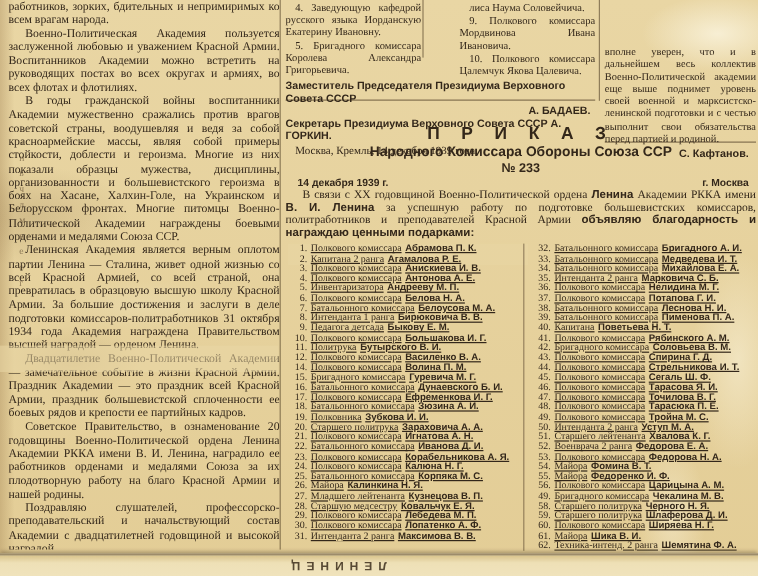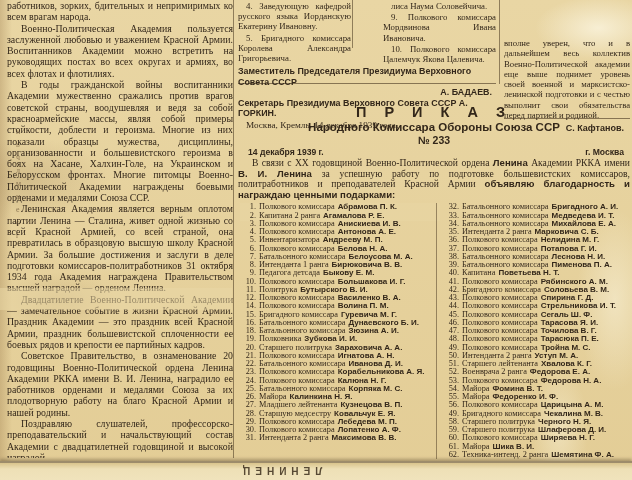--- a/index.html
+++ b/index.html
@@ -60,21 +60,21 @@
     font-family:"Liberation Sans", sans-serif;}
   .p-title{text-align:center;font-weight:bold;font-size:14.5px;letter-spacing:7px;line-height:16px;}
   .p-sub{text-align:center;font-weight:bold;font-size:11.5px;line-height:13px;margin-top:1px;}
   .p-num{text-align:center;font-weight:bold;font-size:10.5px;line-height:12px;}
   .p-meta{display:flex;justify-content:space-between;font-weight:bold;font-size:8.6px;
     line-height:10px;padding:1px 6px 0 10px;}
   .p-intro{font-family:"Liberation Serif", serif;font-size:9.6px;line-height:10.6px;
     text-align:justify;text-indent:14px;margin-top:1px;}
   .p-intro .b{font-weight:bold;font-family:"Liberation Sans", sans-serif;}
   .p-lists{display:flex;margin-top:3px;}
-  .p-list{width:196px;overflow:hidden;font-family:"Liberation Serif", serif;}
+  .p-list{width:196px;overflow:hidden;font-family:"Liberation Serif", serif;text-decoration:underline;}
   .p-list:last-child{width:186px;}
   .list-divider{width:1px;background:rgba(70,52,30,.5);margin:0 4px 0 2px;}
   [data-name="prikaz-entry"]{white-space:nowrap;font-size:8.3px;line-height:8.25px;}
   [data-name="prikaz-entry"] .f-num{display:inline-block;width:18px;text-align:right;margin-right:3px;}
   [data-name="prikaz-entry"] .f-rank{margin-right:3px;}
   [data-name="prikaz-entry"] .f-name{font-weight:bold;font-family:"Liberation Sans", sans-serif;font-size:8px;}
   .p-signoff{margin-top:3px;text-align:right;font-weight:bold;font-size:10px;line-height:11.5px;padding-right:2px;}
   .p-signoff .s2{padding-right:0;}
   
   .bottom-strip{
@@ -170,20 +170,21 @@
           <div data-name="prikaz-entry"><span class="f-num" data-name="prikaz-entry-num">6.</span><span class="f-rank" data-name="prikaz-entry-rank">Полкового комиссара</span><span class="f-name" data-name="prikaz-entry-name">Белова Н. А.</span></div>
           <div data-name="prikaz-entry"><span class="f-num" data-name="prikaz-entry-num">7.</span><span class="f-rank" data-name="prikaz-entry-rank">Батальонного комиссара</span><span class="f-name" data-name="prikaz-entry-name">Белоусова М. А.</span></div>
           <div data-name="prikaz-entry"><span class="f-num" data-name="prikaz-entry-num">8.</span><span class="f-rank" data-name="prikaz-entry-rank">Интенданта 1 ранга</span><span class="f-name" data-name="prikaz-entry-name">Бирюковича В. В.</span></div>
           <div data-name="prikaz-entry"><span class="f-num" data-name="prikaz-entry-num">9.</span><span class="f-rank" data-name="prikaz-entry-rank">Педагога детсада</span><span class="f-name" data-name="prikaz-entry-name">Быкову Е. М.</span></div>
           <div data-name="prikaz-entry"><span class="f-num" data-name="prikaz-entry-num">10.</span><span class="f-rank" data-name="prikaz-entry-rank">Полкового комиссара</span><span class="f-name" data-name="prikaz-entry-name">Большакова И. Г.</span></div>
           <div data-name="prikaz-entry"><span class="f-num" data-name="prikaz-entry-num">11.</span><span class="f-rank" data-name="prikaz-entry-rank">Политрука</span><span class="f-name" data-name="prikaz-entry-name">Бутырского В. И.</span></div>
           <div data-name="prikaz-entry"><span class="f-num" data-name="prikaz-entry-num">12.</span><span class="f-rank" data-name="prikaz-entry-rank">Полкового комиссара</span><span class="f-name" data-name="prikaz-entry-name">Василенко В. А.</span></div>
           <div data-name="prikaz-entry"><span class="f-num" data-name="prikaz-entry-num">14.</span><span class="f-rank" data-name="prikaz-entry-rank">Полкового комиссара</span><span class="f-name" data-name="prikaz-entry-name">Волина П. М.</span></div>
           <div data-name="prikaz-entry"><span class="f-num" data-name="prikaz-entry-num">15.</span><span class="f-rank" data-name="prikaz-entry-rank">Бригадного комиссара</span><span class="f-name" data-name="prikaz-entry-name">Гуревича М. Г.</span></div>
           <div data-name="prikaz-entry"><span class="f-num" data-name="prikaz-entry-num">16.</span><span class="f-rank" data-name="prikaz-entry-rank">Батальонного комиссара</span><span class="f-name" data-name="prikaz-entry-name">Дунаевского Б. И.</span></div>
+          <div data-name="prikaz-entry"><span class="f-num" data-name="prikaz-entry-num">17.</span><span class="f-rank" data-name="prikaz-entry-rank">Полкового комиссара</span><span class="f-name" data-name="prikaz-entry-name">Ефременкова И. Г.</span></div>
           <div data-name="prikaz-entry"><span class="f-num" data-name="prikaz-entry-num">18.</span><span class="f-rank" data-name="prikaz-entry-rank">Батальонного комиссара</span><span class="f-name" data-name="prikaz-entry-name">Зюзина А. И.</span></div>
           <div data-name="prikaz-entry"><span class="f-num" data-name="prikaz-entry-num">19.</span><span class="f-rank" data-name="prikaz-entry-rank">Полковника</span><span class="f-name" data-name="prikaz-entry-name">Зубкова И. И.</span></div>
           <div data-name="prikaz-entry"><span class="f-num" data-name="prikaz-entry-num">20.</span><span class="f-rank" data-name="prikaz-entry-rank">Старшего политрука</span><span class="f-name" data-name="prikaz-entry-name">Зараховича А. А.</span></div>
           <div data-name="prikaz-entry"><span class="f-num" data-name="prikaz-entry-num">21.</span><span class="f-rank" data-name="prikaz-entry-rank">Полкового комиссара</span><span class="f-name" data-name="prikaz-entry-name">Игнатова А. Н.</span></div>
           <div data-name="prikaz-entry"><span class="f-num" data-name="prikaz-entry-num">22.</span><span class="f-rank" data-name="prikaz-entry-rank">Батальонного комиссара</span><span class="f-name" data-name="prikaz-entry-name">Иванова Д. И.</span></div>
           <div data-name="prikaz-entry"><span class="f-num" data-name="prikaz-entry-num">23.</span><span class="f-rank" data-name="prikaz-entry-rank">Полкового комиссара</span><span class="f-name" data-name="prikaz-entry-name">Корабельникова А. Я.</span></div>
           <div data-name="prikaz-entry"><span class="f-num" data-name="prikaz-entry-num">24.</span><span class="f-rank" data-name="prikaz-entry-rank">Полкового комиссара</span><span class="f-name" data-name="prikaz-entry-name">Калюна Н. Г.</span></div>
           <div data-name="prikaz-entry"><span class="f-num" data-name="prikaz-entry-num">25.</span><span class="f-rank" data-name="prikaz-entry-rank">Батальонного комиссара</span><span class="f-name" data-name="prikaz-entry-name">Корпяка М. С.</span></div>
           <div data-name="prikaz-entry"><span class="f-num" data-name="prikaz-entry-num">26.</span><span class="f-rank" data-name="prikaz-entry-rank">Майора</span><span class="f-name" data-name="prikaz-entry-name">Калинкина Н. Я.</span></div>
           <div data-name="prikaz-entry"><span class="f-num" data-name="prikaz-entry-num">27.</span><span class="f-rank" data-name="prikaz-entry-rank">Младшего лейтенанта</span><span class="f-name" data-name="prikaz-entry-name">Кузнецова В. П.</span></div>

